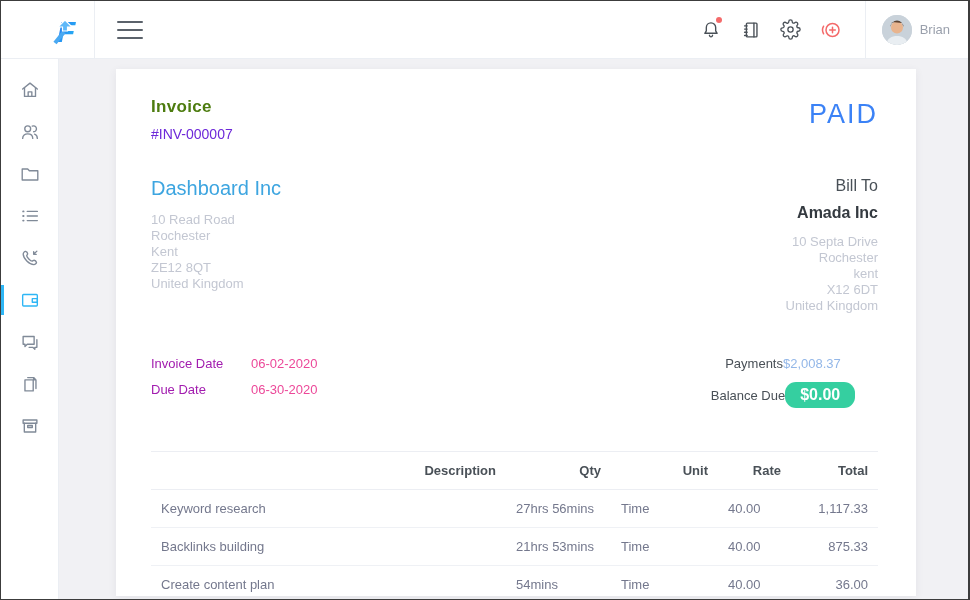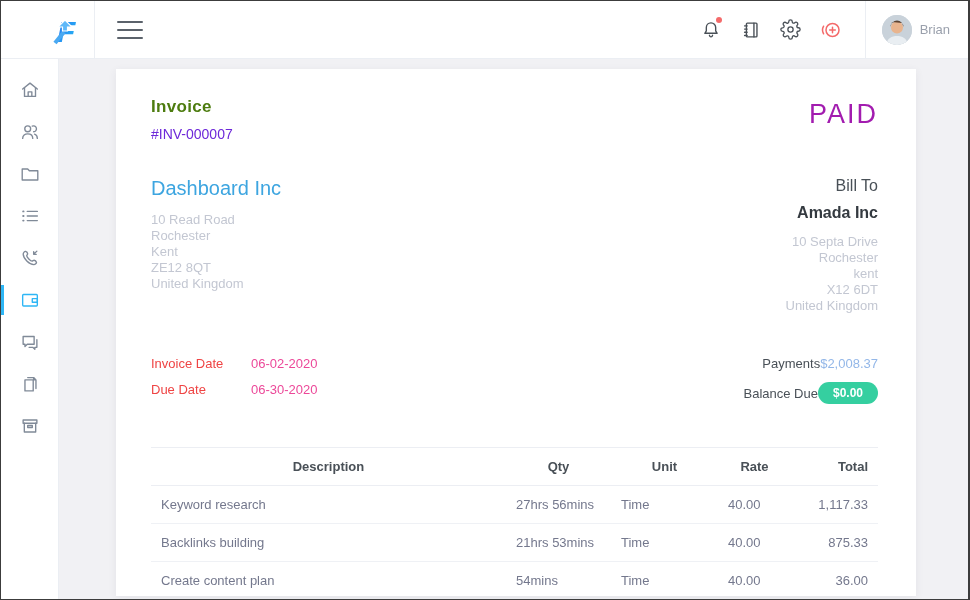--- a/index.html
+++ b/index.html
@@ -36,42 +36,42 @@
   .side-item.active::before { content:""; position:absolute; left:0; top:6px; bottom:6px; width:3px;
                background:#2eb6f5; }
   .main { flex:1; background:#f1f1f4; position:relative; }
 
   
   .card { position:absolute; left:57px; top:10px; width:800px; height:calc(100% - 13px);
           background:#fff; box-shadow:0 2px 8px rgba(60,70,90,.08); padding:28px 38px 20px 35px; }
   .inv-head { display:flex; justify-content:space-between; align-items:flex-start; }
   .inv-title { font-size:17px; font-weight:bold; color:#4d7c0f; letter-spacing:.3px; }
   .inv-number { font-size:14px; color:#6d28d9; margin-top:9px; }
-  .inv-status { font-size:27px; color:#a21caf; letter-spacing:2px; font-weight:400; margin-top:2px; }
+  .inv-status { font-size:27px; color:#3b82f6; letter-spacing:2px; font-weight:400; margin-top:2px; }
 
   .parties { display:flex; justify-content:space-between; margin-top:35px; }
   .from-name { font-size:20px; color:#3da5e0; }
   .addr { margin-top:12px; font-size:13px; color:#c3c7d2; line-height:16px; }
   .billto { text-align:right; }
   .billto-label { font-size:16px; color:#495057; }
   .billto-name { font-size:16px; font-weight:bold; color:#343a40; margin-top:9px; }
 
   .meta-row { display:flex; justify-content:space-between; margin-top:42px; }
   .meta-left .m-line, .meta-right .m-line { display:flex; align-items:center; margin-bottom:11px; }
-  .meta-left .m-label { width:100px; font-size:13px; color:#ef4444; }
+  .meta-left .m-label { width:100px; font-size:13px; color:#a21caf; }
   .meta-left .m-value { font-size:13px; color:#ec4899; }
   .meta-right { width:190px; }
-  .meta-right .m-line { justify-content:flex-end; }
+  .meta-right .m-line { justify-content:center; }
   .meta-right .m-label { font-size:13px; color:#495057; }
   .payments-value { font-size:13px; color:#93b7e8; }
-  .balance-badge { background:#35cfa0; color:#fff; font-size:12px; font-weight:bold;
+  .balance-badge { background:#35cfa0; color:#fff; font-size:16px; font-weight:bold;
                    padding:4px 15px; border-radius:11px; }
 
   .inv-table { width:100%; border-collapse:collapse; margin-top:32px; }
-  .inv-table th { font-size:13px; font-weight:bold; color:#495057; text-align:center;
+  .inv-table th { font-size:13px; font-weight:bold; color:#495057; text-align:right;
                   padding:11px 10px; border-top:1px solid #eceef3; border-bottom:1px solid #eceef3; }
   .inv-table td { font-size:13px; color:#74788d; padding:11px 10px; border-bottom:1px solid #eff1f5; }
   .col-qty { width:105px; } .col-unit { width:107px; } .col-rate { width:73px; } .col-total { width:87px; }
   .t-right { text-align:right !important; }
 
   svg.ic { fill:none; stroke-width:1.5; stroke-linecap:round; stroke-linejoin:round; }
   .dot { position:absolute; top:16px; right:9px; width:6px; height:6px; border-radius:50%; background:#f46a6a; }
 </style>
 </head>
 <body>

